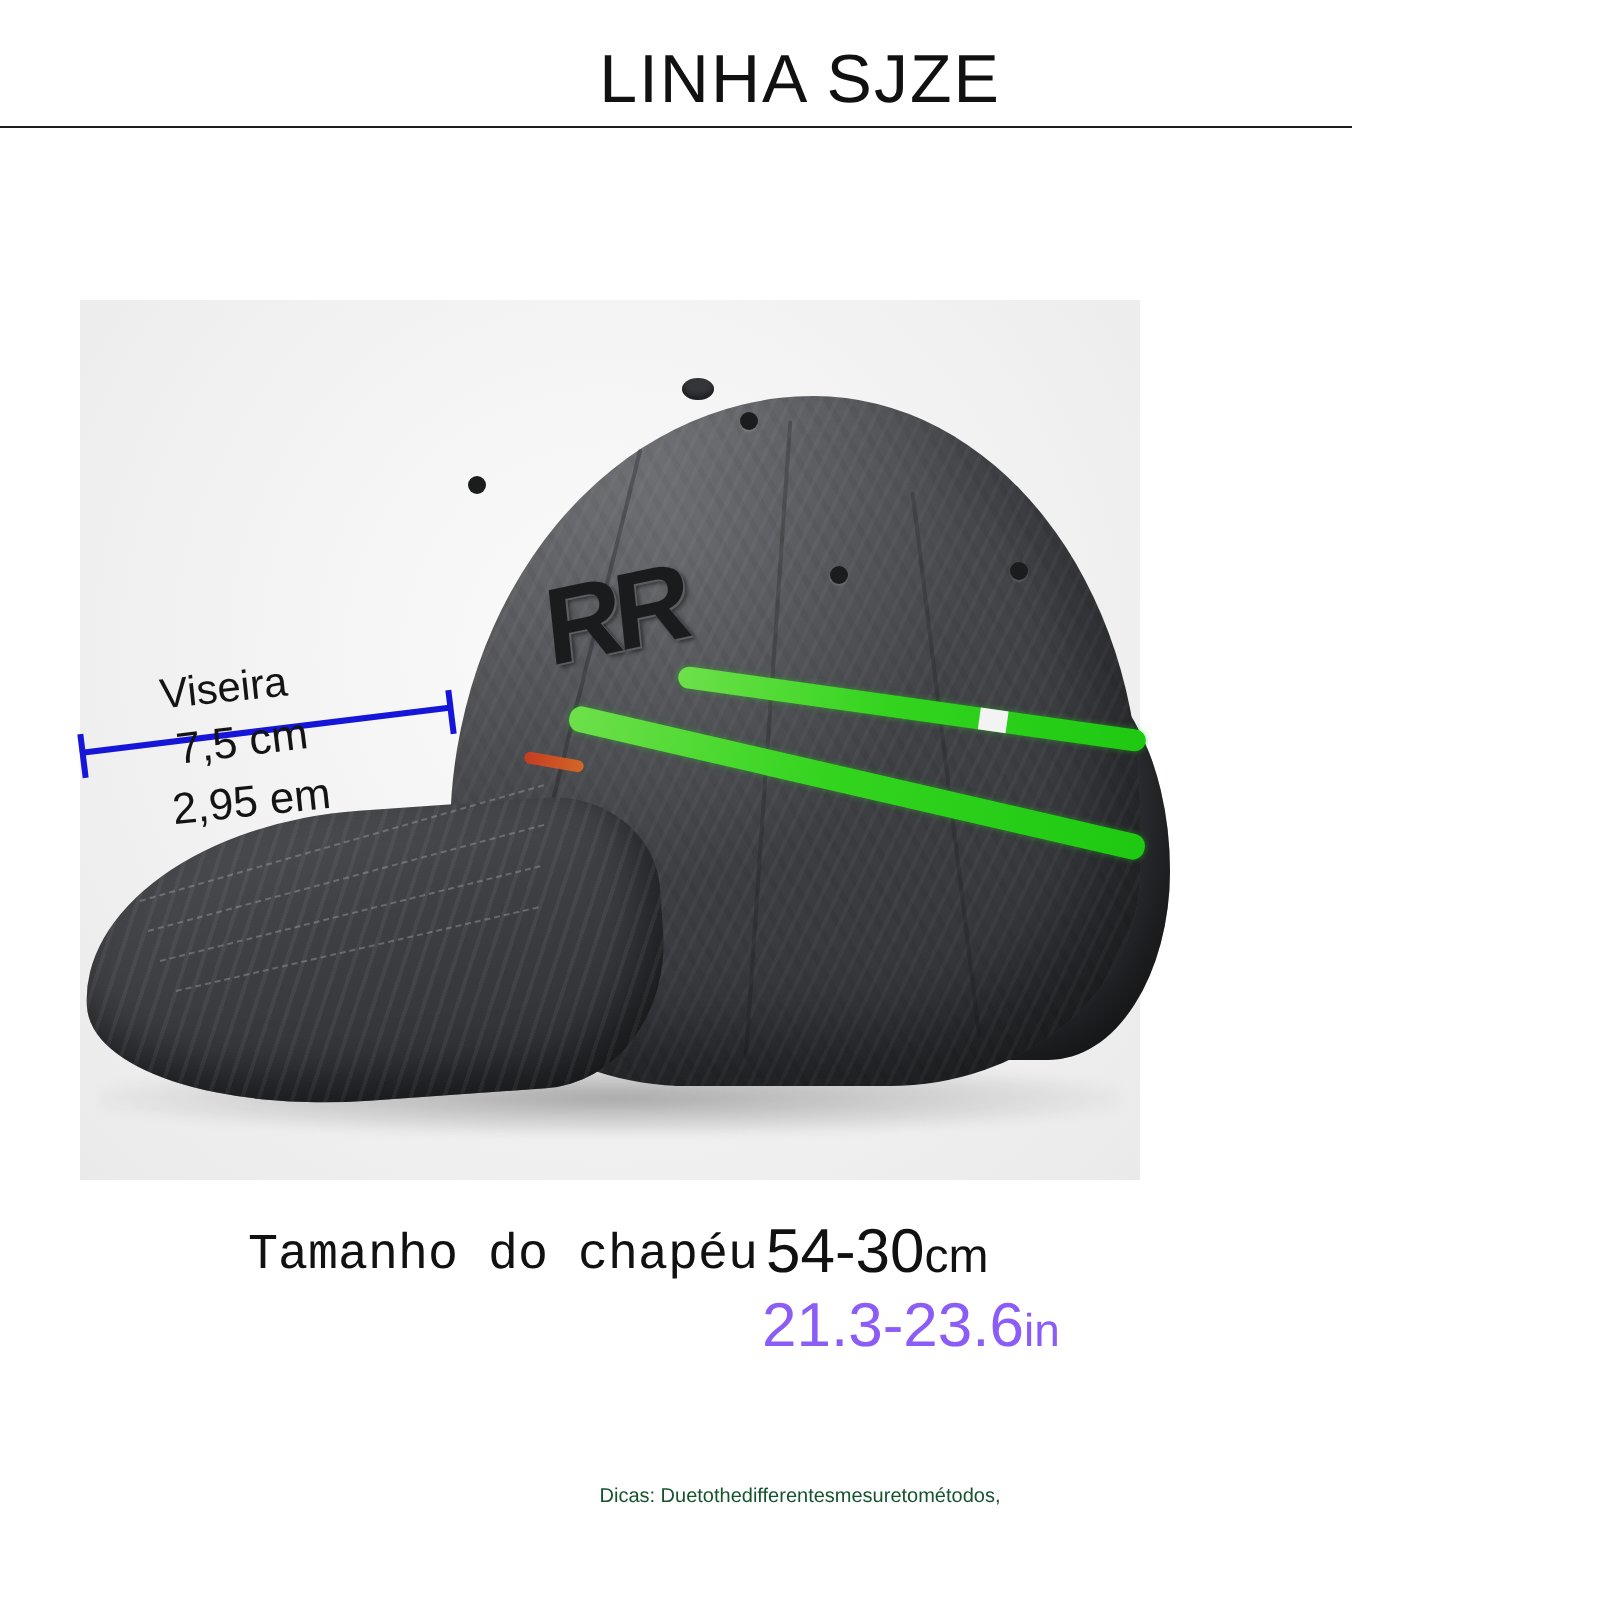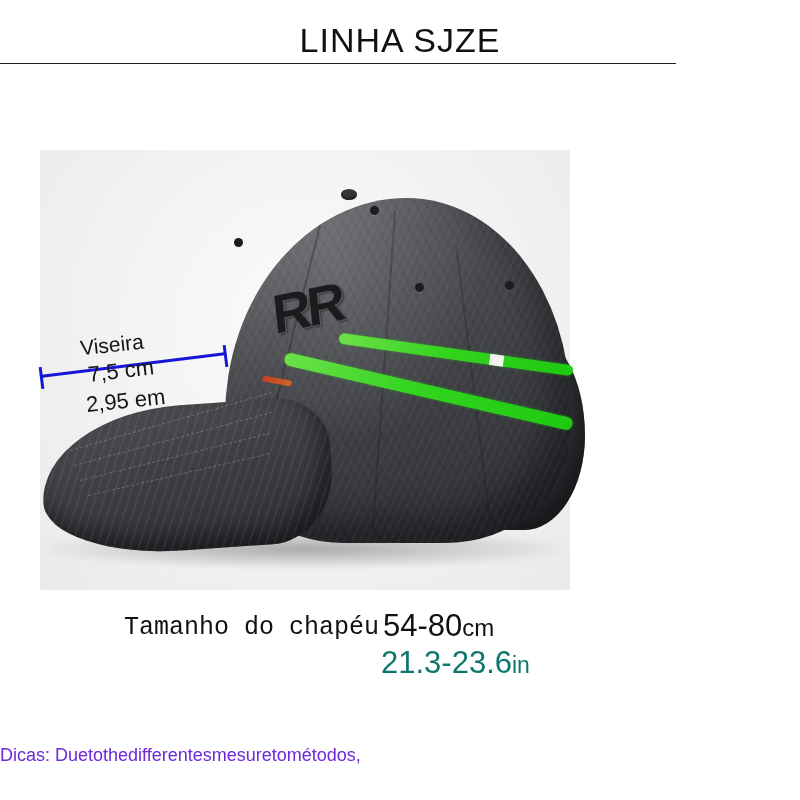--- a/index.html
+++ b/index.html
@@ -348,39 +348,40 @@
     top: 608px;
     font-size: 31px;
     color: #111111;
   }
   .label-size-cm .unit { font-size: 24px; }
   .label-size-in {
     position: absolute;
     left: 381px;
     top: 645px;
     font-size: 31px;
-    color: #0f766e;
+    color: #8b5cf6;
   }
   .label-size-in .unit { font-size: 23px; }
   .label-adjustable {
     position: absolute;
     left: 560px;
     top: 617px;
     font-size: 33px;
     color: #111111;
   }
 
   
   #footnote {
     position: absolute;
     left: 0;
     top: 742px;
     width: 800px;
-    font-size: 18px;
-    color: #6d28d9;
+    text-align: center;
+    font-size: 10px;
+    color: #14532d;
     line-height: 1.45;
   }
   #footnote div { display: block; }
 </style>
 </head>
 <body>
 
 <div id="page">
 
   <div class="rule top"></div>
@@ -423,20 +424,20 @@
 
   <div id="depth-measure">
     <div class="tick t-top"></div>
     <div class="arrow-up"></div>
     <div class="vbar"></div>
     <div class="arrow-down"></div>
     <div class="tick t-bottom"></div>
   </div>
 
   <div class="label-hat-size">Tamanho do chapéu</div>
-  <div class="label-size-cm"><span>54-80</span><span class="unit">cm</span></div>
+  <div class="label-size-cm"><span>54-30</span><span class="unit">cm</span></div>
   <div class="label-size-in"><span>21.3-23.6</span><span class="unit">in</span></div>
 
   <div id="footnote">
     <div>Dicas: Duetothedifferentesmesuretométodos,</div>
   </div>
 
 </div>
 
 </body></html>

